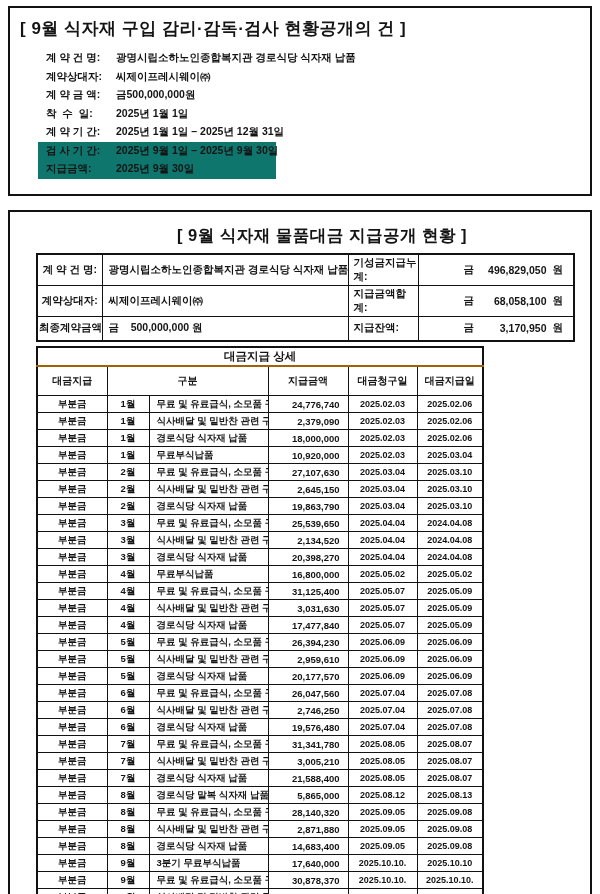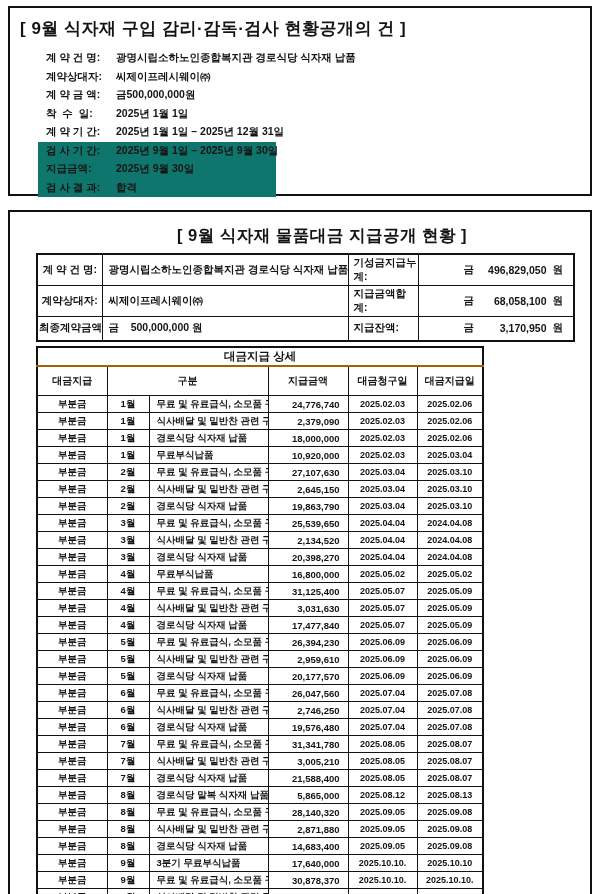--- a/index.html
+++ b/index.html
@@ -89,24 +89,20 @@
           <span class="flabel">계 약 기 간:</span>
           <span class="fvalue">2025년 1월 1일 – 2025년 12월 31일</span>
         </div>
         <div class="field-row hl">
           <span class="flabel">검 사 기 간:</span>
           <span class="fvalue">2025년 9월 1일 – 2025년 9월 30일</span>
         </div>
         <div class="field-row hl">
           <span class="flabel">지급금액:</span>
           <span class="fvalue">2025년 9월 30일</span>
-        </div>
-        <div class="field-row hl">
-          <span class="flabel">검 사 결 과:</span>
-          <span class="fvalue">합격</span>
         </div>
       </div>
   </div>
 
   <div class="box box2">
     <div class="box2-title">[ 9월 식자재 물품대금 지급공개 현황 ]</div>
 
     <table class="summary">
       <colgroup>
         <col style="width:65px">

